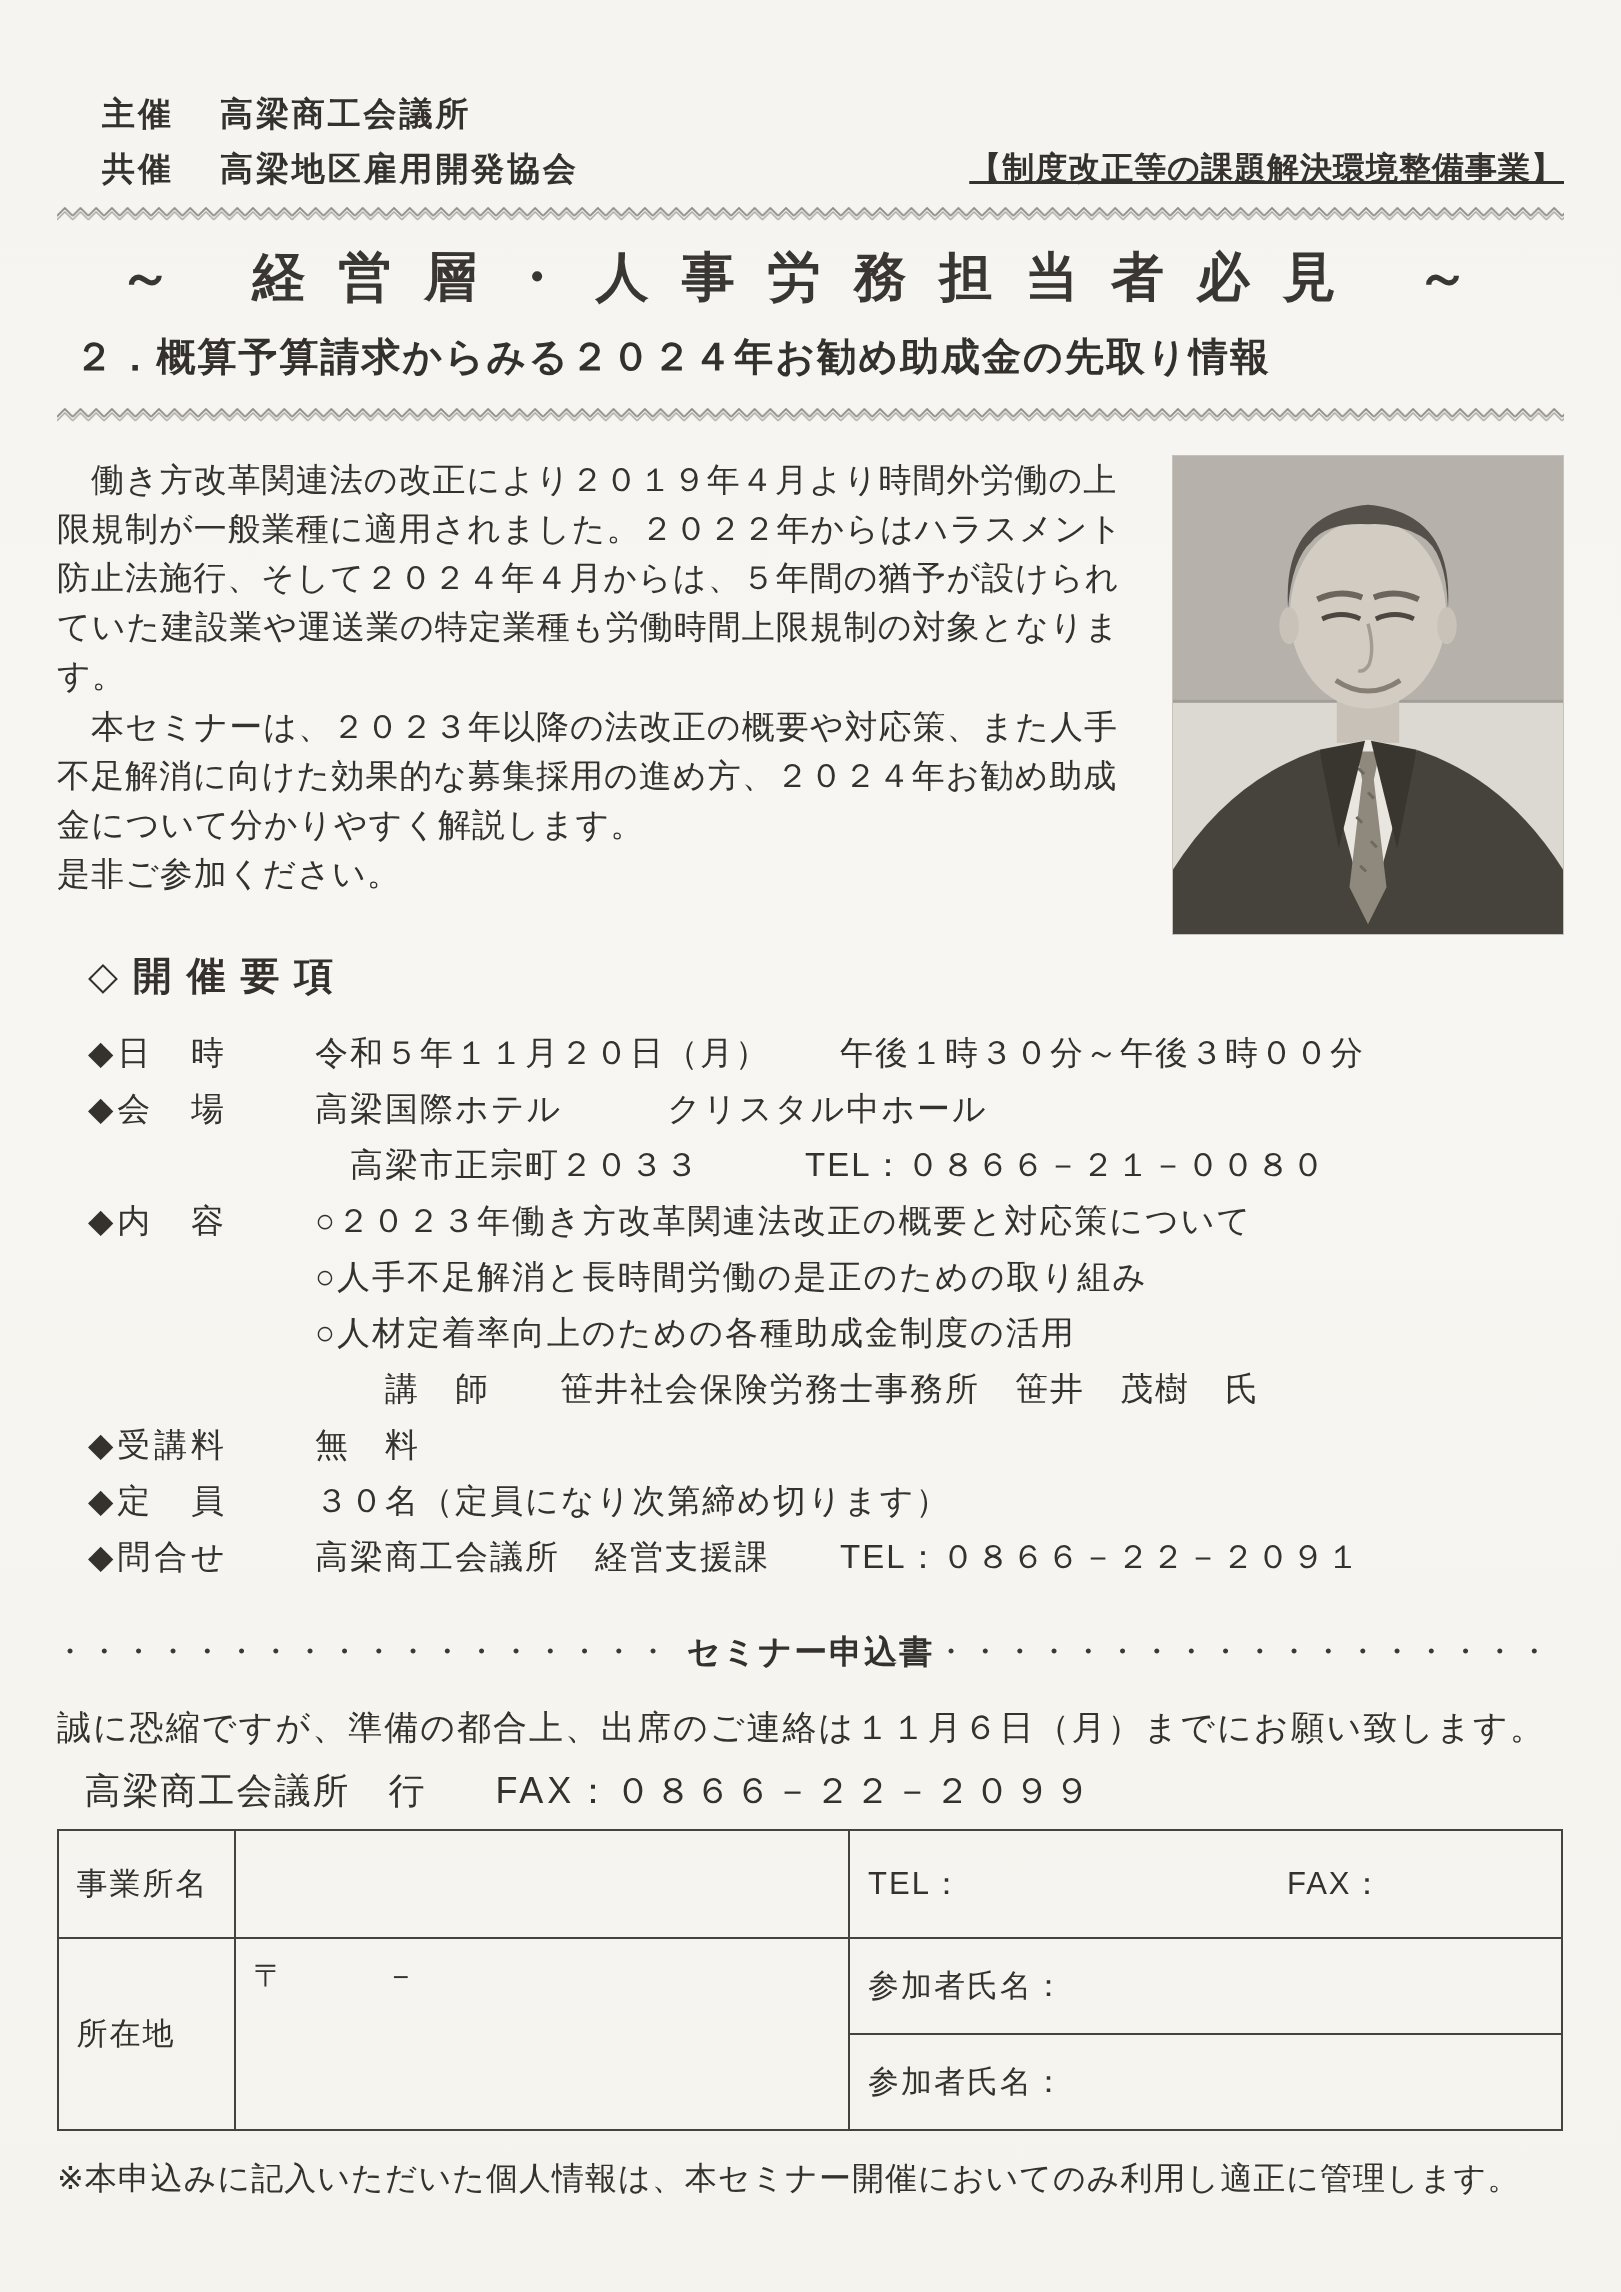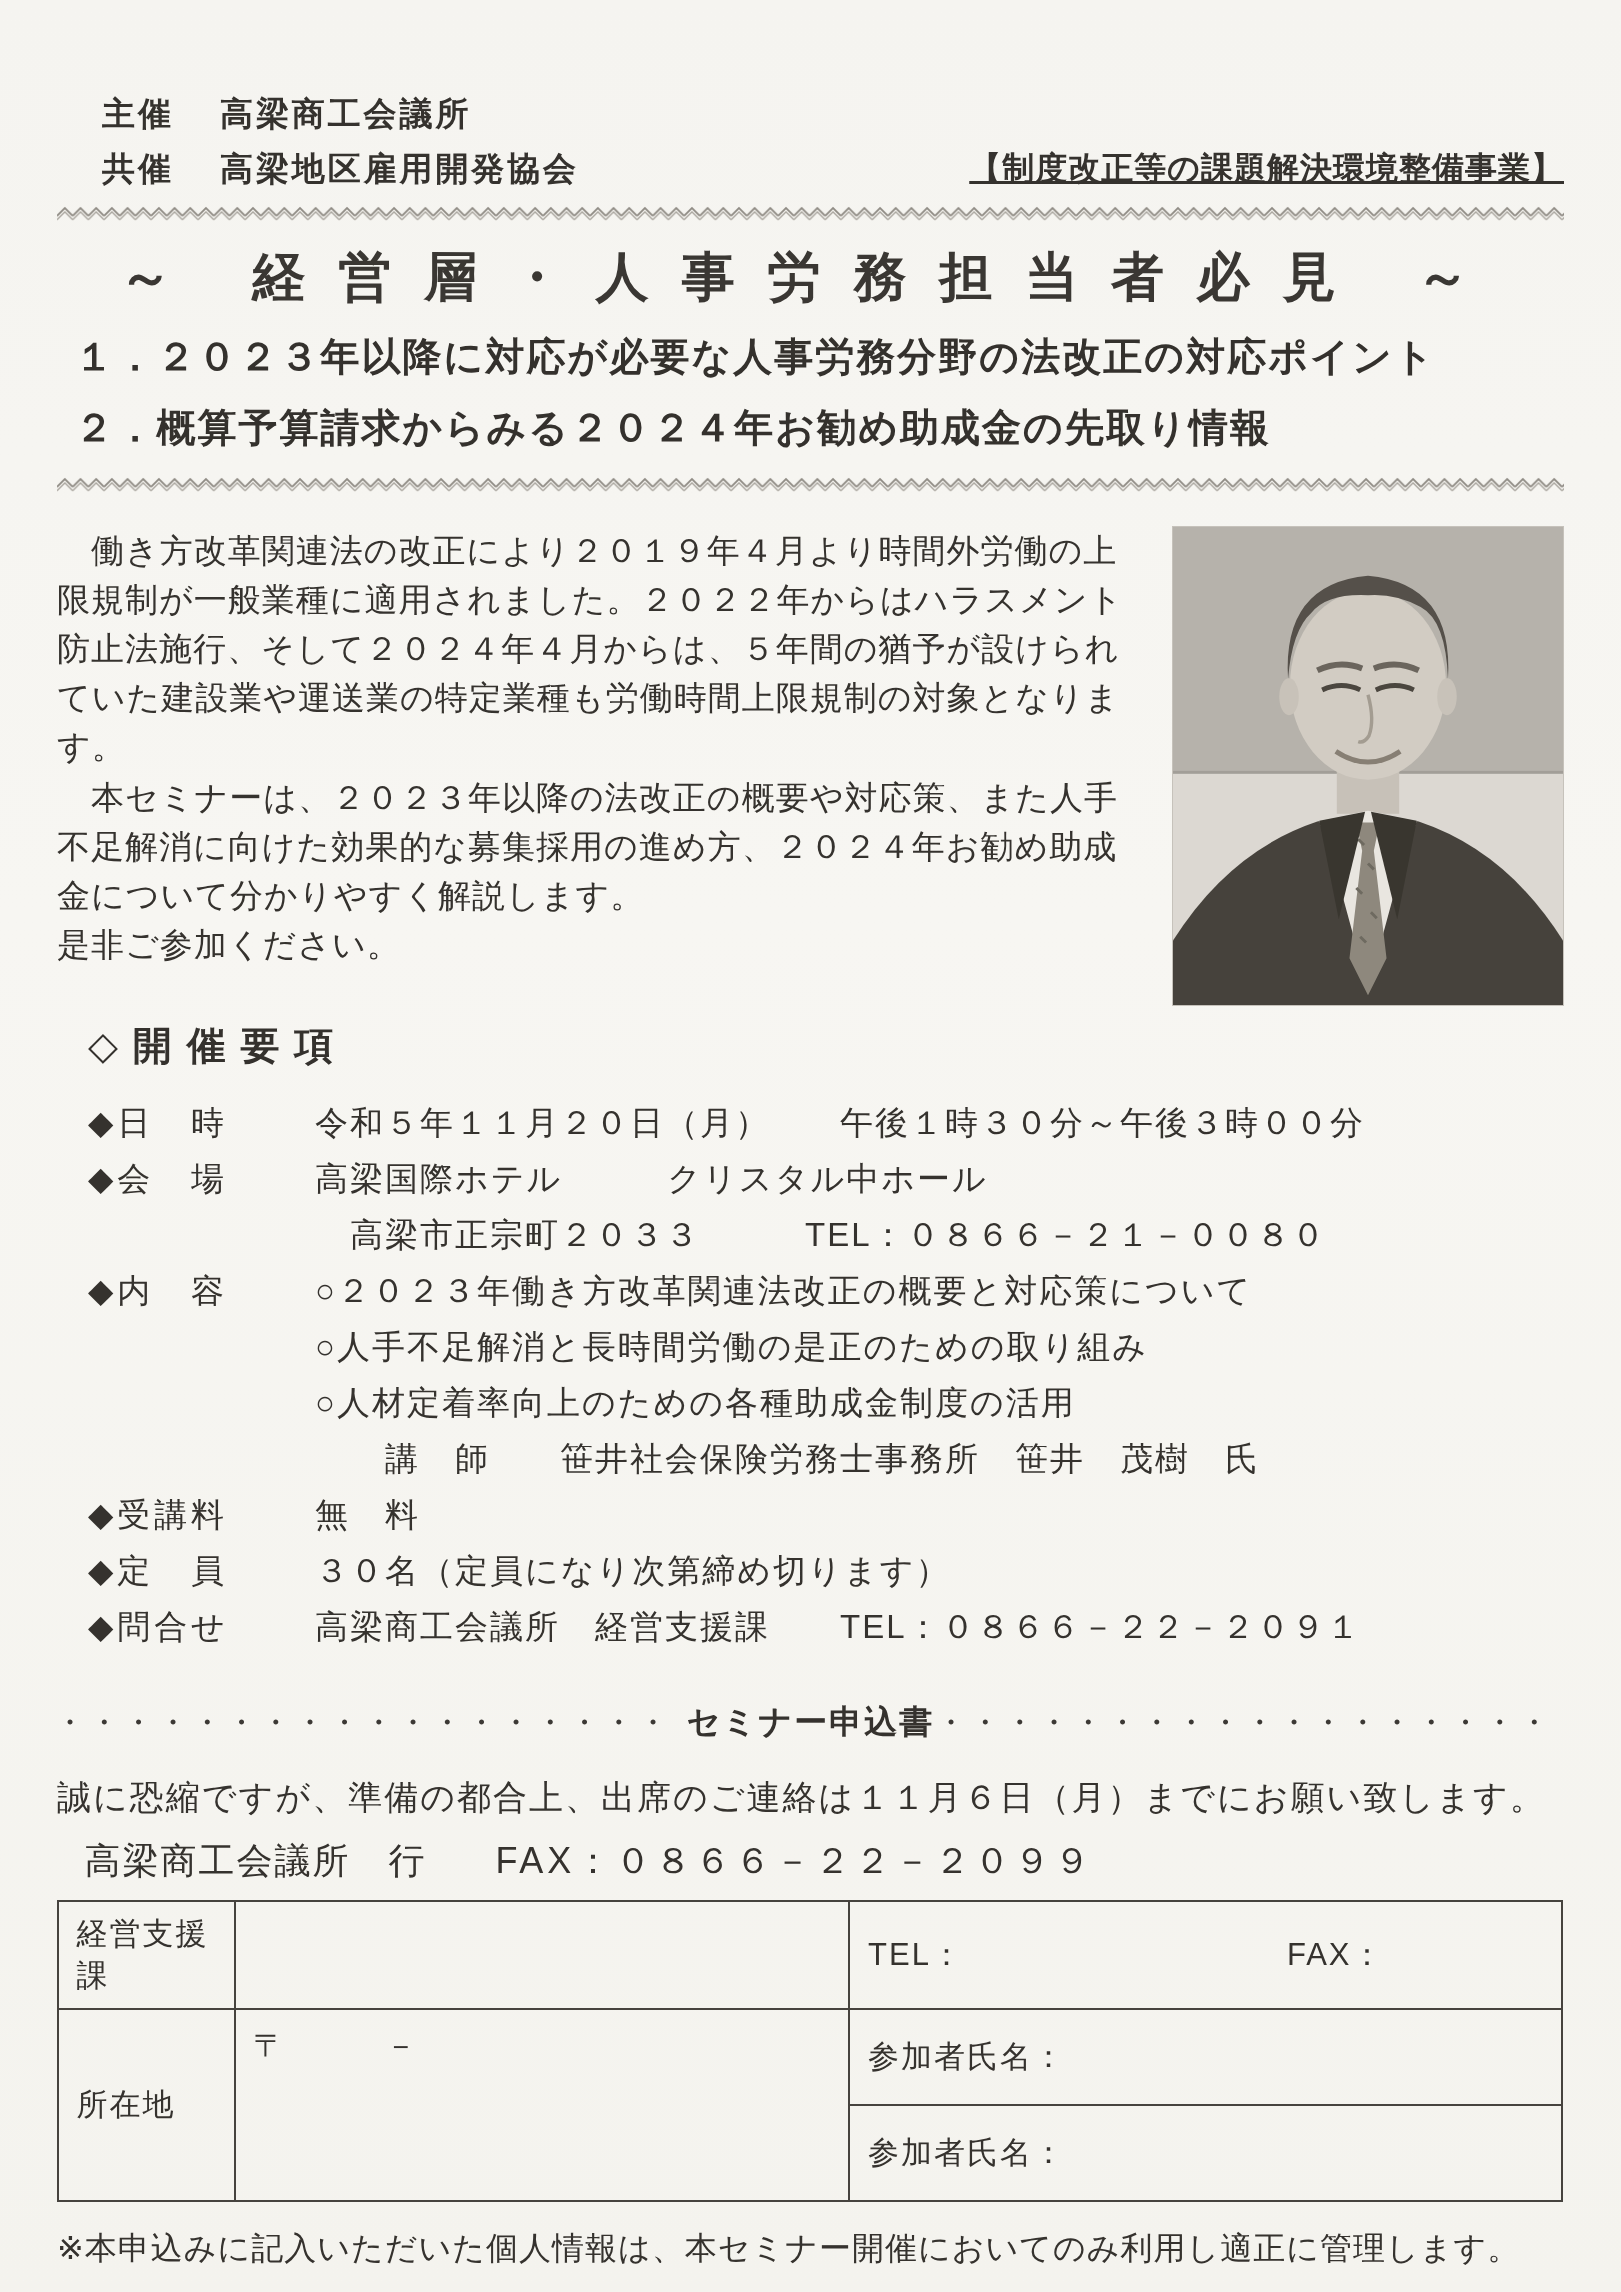--- a/index.html
+++ b/index.html
@@ -91,21 +91,20 @@
 
   <div class="zigzag">
     <svg width="100%" height="15.7" preserveAspectRatio="none" viewBox="0 0 1538 16">
         <rect width="100%" height="16" fill="url(#zzpat)"></rect>
       </svg>
   </div>
 
   <div class="main-title">～ 経営層・人事労務担当者必見 ～</div>
 
   <div class="topics">
-    <div class="topic">１．２０２３年以降に対応が必要な人事労務分野の法改正の対応ポイント</div>
     <div class="topic">２．概算予算請求からみる２０２４年お勧め助成金の先取り情報</div>
   </div>
 
   <div class="zigzag">
     <svg width="100%" height="15.7" preserveAspectRatio="none" viewBox="0 0 1538 16">
         <rect width="100%" height="16" fill="url(#zzpat)"></rect>
       </svg>
   </div>
 
   <div class="intro">
@@ -198,21 +197,21 @@
   <div class="deadline">誠に恐縮ですが、準備の都合上、出席のご連絡は１１月６日（月）までにお願い致します。</div>
 
   <div class="faxline">
     <span>高梁商工会議所　行</span>
     <span class="fax-num">FAX：０８６６－２２－２０９９</span>
   </div>
 
   <table class="form-table">
     <tbody>
         <tr class="row-office">
-      <td class="col-label">経営支援課</td>
+      <td class="col-label">事業所名</td>
       <td class="col-input"></td>
       <td class="col-right">
         <div class="cell-telfax">
           <span>TEL：</span>
           <span class="fax-l">FAX：</span>
         </div>
       </td>
     </tr>
     <tr>
       <td class="col-label" rowspan="2">所在地</td>

